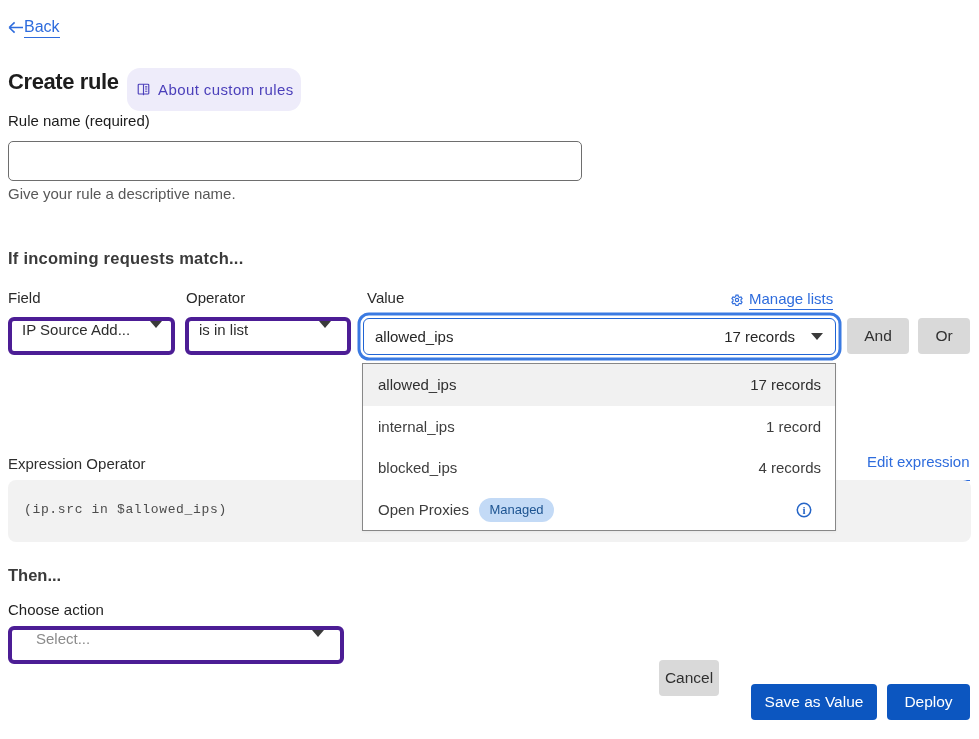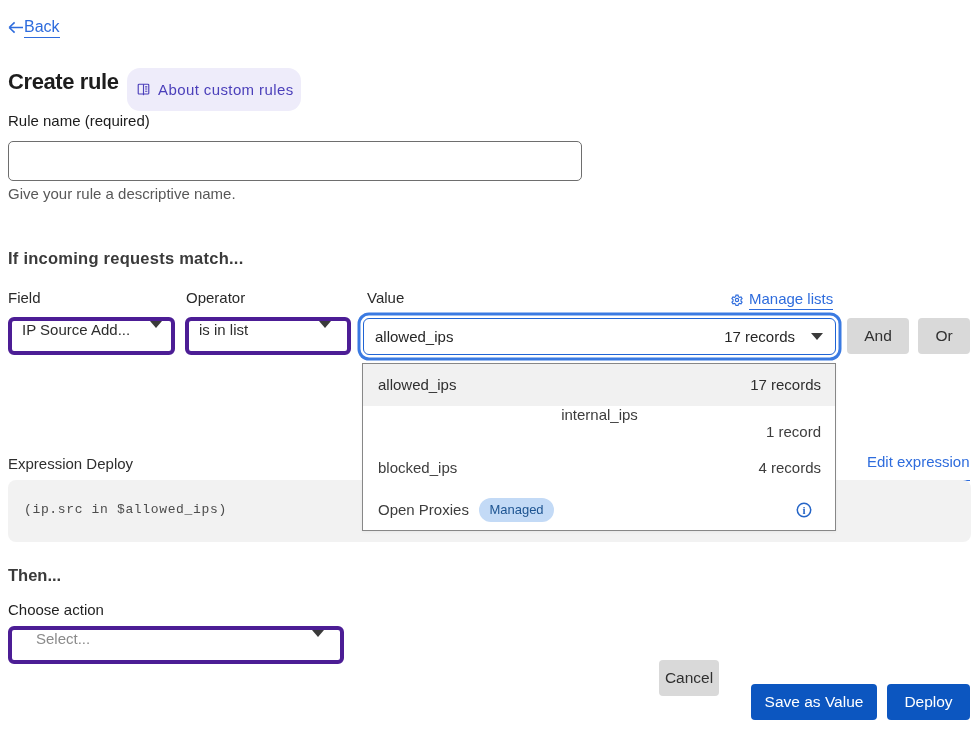--- a/index.html
+++ b/index.html
@@ -63,31 +63,31 @@
 
 <div class="abs" style="left:363px; top:318px; width:473px; height:37px; border:1.5px solid #2064d4; border-radius:6px; background:#fff; box-shadow:0 0 0 2.5px #fff, 0 0 0 5.5px #3a7ae2; display:flex; align-items:center; padding:0 12px 0 11px;">
   <span style="font-size:15px; color:#262626;">allowed_ips</span>
   <span style="margin-left:auto; font-size:15px; color:#262626;">17 records</span>
   <span class="caret" style="margin-left:16px;"></span>
 </div>
 
 <div class="gbtn abs" style="left:847px; top:318px; width:62px; height:36px;">And</div>
 <div class="gbtn abs" style="left:918px; top:318px; width:52px; height:36px;">Or</div>
 
-<div class="abs" style="left:8px; top:455px; font-size:15px; color:#2e2e2e;">Expression Deploy</div>
+<div class="abs" style="left:8px; top:455px; font-size:15px; color:#2e2e2e;">Expression Operator</div>
 <div class="abs" style="left:867px; top:453px; font-size:15px; color:#2e6cdd;"><span style="border-bottom:1.5px solid #2e6cdd; padding-bottom:10px;">Edit expression</span></div>
 <div class="abs" style="left:8px; top:480px; width:963px; height:62px; background:#f2f2f2; border-radius:8px;"></div>
 <div class="abs" style="left:24px; top:502px; font-size:13px; letter-spacing:0.65px; font-family:'Liberation Mono', monospace; color:#4c4c4c;">(ip.src in $allowed_ips)</div>
 
 <div class="abs" style="left:362px; top:363px; width:474px; height:168px; background:#fff; border:1px solid #878787; box-shadow:0 1px 3px rgba(0,0,0,0.05); z-index:5;">
   <div style="height:41.5px; background:#f1f1f1; display:flex; align-items:center; padding:0 14px 0 15px; font-size:15px; color:#2f2f2f;">
     <span>allowed_ips</span>
       <span style="margin-left:auto;">17 records</span>
   </div>
-  <div style="height:41.5px; display:flex; align-items:center; padding:0 14px 0 15px; font-size:15px; color:#3d3d3d;flex-direction:column;">
+  <div style="height:41.5px; display:flex; align-items:center; padding:0 14px 0 15px; font-size:15px; color:#3d3d3d;">
     <span>internal_ips</span>
       <span style="margin-left:auto;">1 record</span>
   </div>
   <div style="height:41.5px; display:flex; align-items:center; padding:0 14px 0 15px; font-size:15px; color:#3d3d3d;gap:28px;">
     <span>blocked_ips</span>
       <span style="margin-left:auto;">4 records</span>
   </div>
   <div style="height:41.5px; display:flex; align-items:center; padding:0 14px 0 15px; font-size:15px; color:#3d3d3d;">
     <span>Open Proxies</span>
     <span style="margin-left:10px; background:#c3daf6; color:#1d5491; font-size:13px; height:24px; display:inline-flex; align-items:center; padding:0 10.5px; border-radius:12px; position:relative; top:0.5px;">Managed</span>

